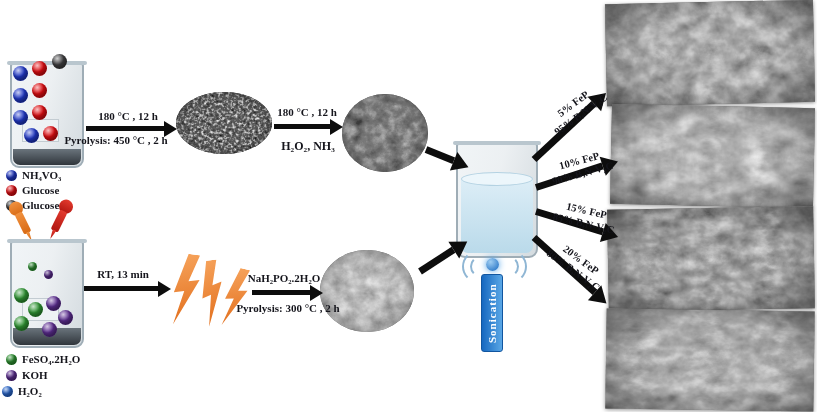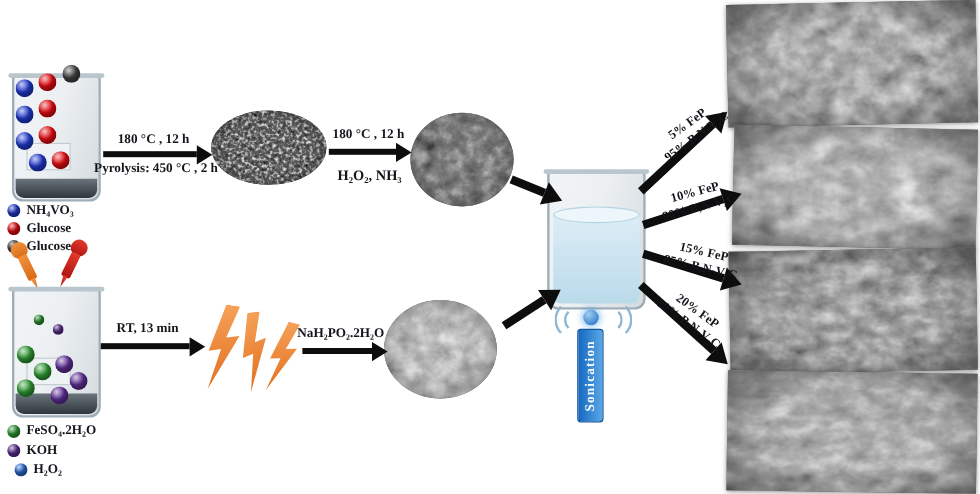--- a/index.html
+++ b/index.html
@@ -238,21 +238,21 @@
   <span class="ball c-purple" style="left:42px;top:322px"></span>
 
   <div class="legend" style="left:6px;top:352px">
     <span class="dot ball c-green"></span>
     <span class="ltext">FeSO₄.2H₂O</span>
   </div>
   <div class="legend" style="left:6px;top:368px">
     <span class="dot ball c-purple"></span>
     <span class="ltext">KOH</span>
   </div>
-  <div class="legend" style="left:12px;top:384px">
+  <div class="legend" style="left:2px;top:384px">
     <span class="dot ball c-h2o2"></span>
     <span class="ltext">H₂O₂</span>
   </div>
 
   <div class="flake" style="left:170px;top:254px;width:36px;height:72px;transform:rotate(8deg)"></div>
   <div class="flake" style="left:198px;top:260px;width:32px;height:66px;transform:rotate(-7deg)"></div>
   <div class="flake" style="left:222px;top:268px;width:30px;height:60px;transform:rotate(14deg)"></div>
 
   <div class="beaker" style="left:456px;top:142px;width:78px;height:112px">
     <span class="liquid"></span>
@@ -269,25 +269,26 @@
   <div class="arrow thick" style="left:426px;top:146px;width:30px;transform:rotate(22deg)"></div>
   <div class="arrow" style="left:84px;top:286px;width:74px"></div>
   <div class="arrow" style="left:252px;top:290px;width:58px"></div>
   <div class="arrow thick" style="left:420px;top:268px;width:40px;transform:rotate(-33deg)"></div>
   <div class="arrow thick" style="left:534px;top:156px;width:82px;transform:rotate(-43deg)"></div>
   <div class="arrow thick" style="left:536px;top:184px;width:70px;transform:rotate(-18deg)"></div>
   <div class="arrow thick" style="left:536px;top:208px;width:70px;transform:rotate(17deg)"></div>
   <div class="arrow thick" style="left:534px;top:234px;width:82px;transform:rotate(42deg)"></div>
 
   <div class="lbl" style="left:82px;top:110px;width:92px">180 °C , 12 h</div>
-  <div class="lbl" style="left:70px;top:134px;width:120px">Pyrolysis: 450 °C , 2 h</div>
+  <div class="lbl" style="left:56px;top:134px;width:120px">Pyrolysis: 450 °C , 2 h</div>
   <div class="lbl" style="left:262px;top:106px;width:90px">180 °C , 12 h</div>
   <div class="lbl big" style="left:262px;top:140px;width:92px">H₂O₂, NH₃</div>
   <div class="lbl" style="left:86px;top:268px;width:74px">RT, 13 min</div>
   <div class="lbl" style="left:234px;top:272px;width:100px">NaH₂PO₂.2H₂O</div>
+  <div class="lbl" style="left:230px;top:302px;width:116px">Pyrolysis: 300 °C , 2 h</div>
 
   <div class="plabel" style="left:534px;top:96px;width:86px;transform:rotate(-36deg)">
     <div>5% FeP</div>
     <div>95% B,N-V₂C</div>
   </div>
   <div class="plabel" style="left:538px;top:154px;width:86px;transform:rotate(-15deg)">
     <div>10% FeP</div>
     <div>90% B,N-V₂C</div>
   </div>
   <div class="plabel" style="left:542px;top:204px;width:86px;transform:rotate(13deg)">

